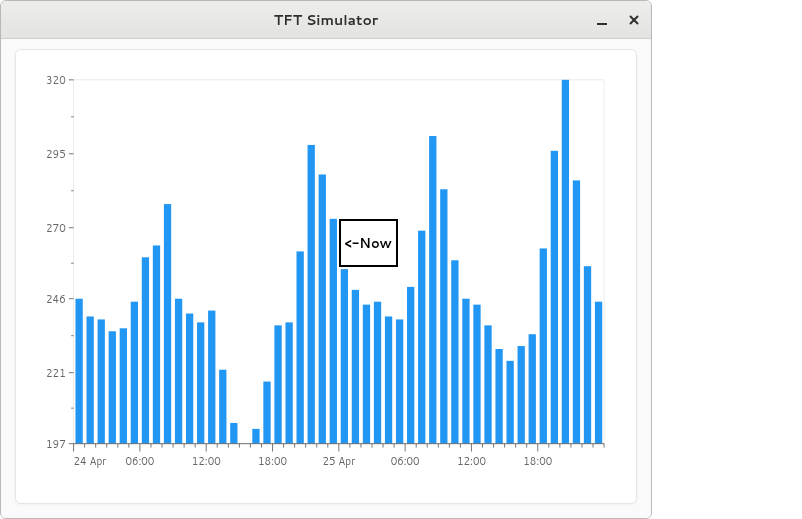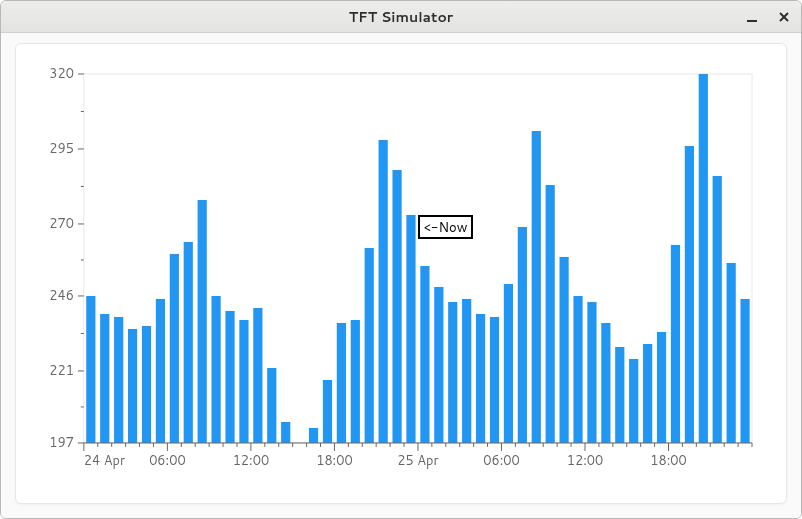--- a/index.html
+++ b/index.html
@@ -1,30 +1,30 @@
 <!DOCTYPE html>
 <html><head>
 <meta charset="utf-8">
 <style>
   * { box-sizing: border-box; margin: 0; padding: 0; }
   html, body { width: 802px; height: 519px; font-family: "Cantarell", "Segoe UI", sans-serif; background: #fff; }
-  .window { width: 802px; height: 519px; border: 1px solid #b8b8b8; border-radius: 6px; overflow: hidden; display: flex; flex-direction: column; background: #fafafa; }
+  .window { width: 652px; height: 519px; border: 1px solid #b8b8b8; border-radius: 6px; overflow: hidden; display: flex; flex-direction: column; background: #fafafa; }
   .titlebar { height: 38px; background: linear-gradient(#ededeb, #e3e3e1); border-bottom: 1px solid #cfcfcd; display: flex; align-items: center; position: relative; }
   .titlebar .title { flex: 1; text-align: center; font-size: 14px; font-weight: 600; color: #2e2e2e; }
   .titlebar .controls { position: absolute; right: 8px; top: 0; height: 100%; display: flex; align-items: center; gap: 14px; }
   .titlebar .ctrl { width: 18px; height: 18px; display: flex; align-items: center; justify-content: center; cursor: pointer; color: #2e2e2e; }
   .content { flex: 1; padding: 10px 14px 14px 14px; background: #fafafa; }
   .card { width: 100%; height: 100%; background: #fff; border: 1px solid #e6e6e6; border-radius: 6px; box-shadow: 0 1px 3px rgba(0,0,0,0.04); padding: 20px 24px 20px 18px; position: relative; }
   .plot { width: 100%; height: 100%; position: relative; }
   svg.chart-svg { width: 100%; height: 100%; display: block; }
   .bar { fill: #2196f3; }
   .axis text { font-size: 13px; fill: #666; }
   .axis line { stroke: #666; stroke-width: 1; }
   .plot-border { fill: none; stroke: #e8e8e8; stroke-width: 1; }
-  .now-label { position: absolute; background: #fff; border: 2px solid #000; padding: 1px 4px; font-size: 13px; font-weight: 400; color: #000; pointer-events: none; }
+  .now-label { position: absolute; background: #fff; border: 2px solid #000; padding: 13px 4px; font-size: 13px; font-weight: 700; color: #000; pointer-events: none; }
 </style>
 </head>
 <body>
 
 <div class="window">
   <div class="titlebar">
     <div class="title">TFT Simulator</div>
     <div class="controls">
       <div class="ctrl">
         <svg width="14" height="14" viewBox="0 0 14 14">

